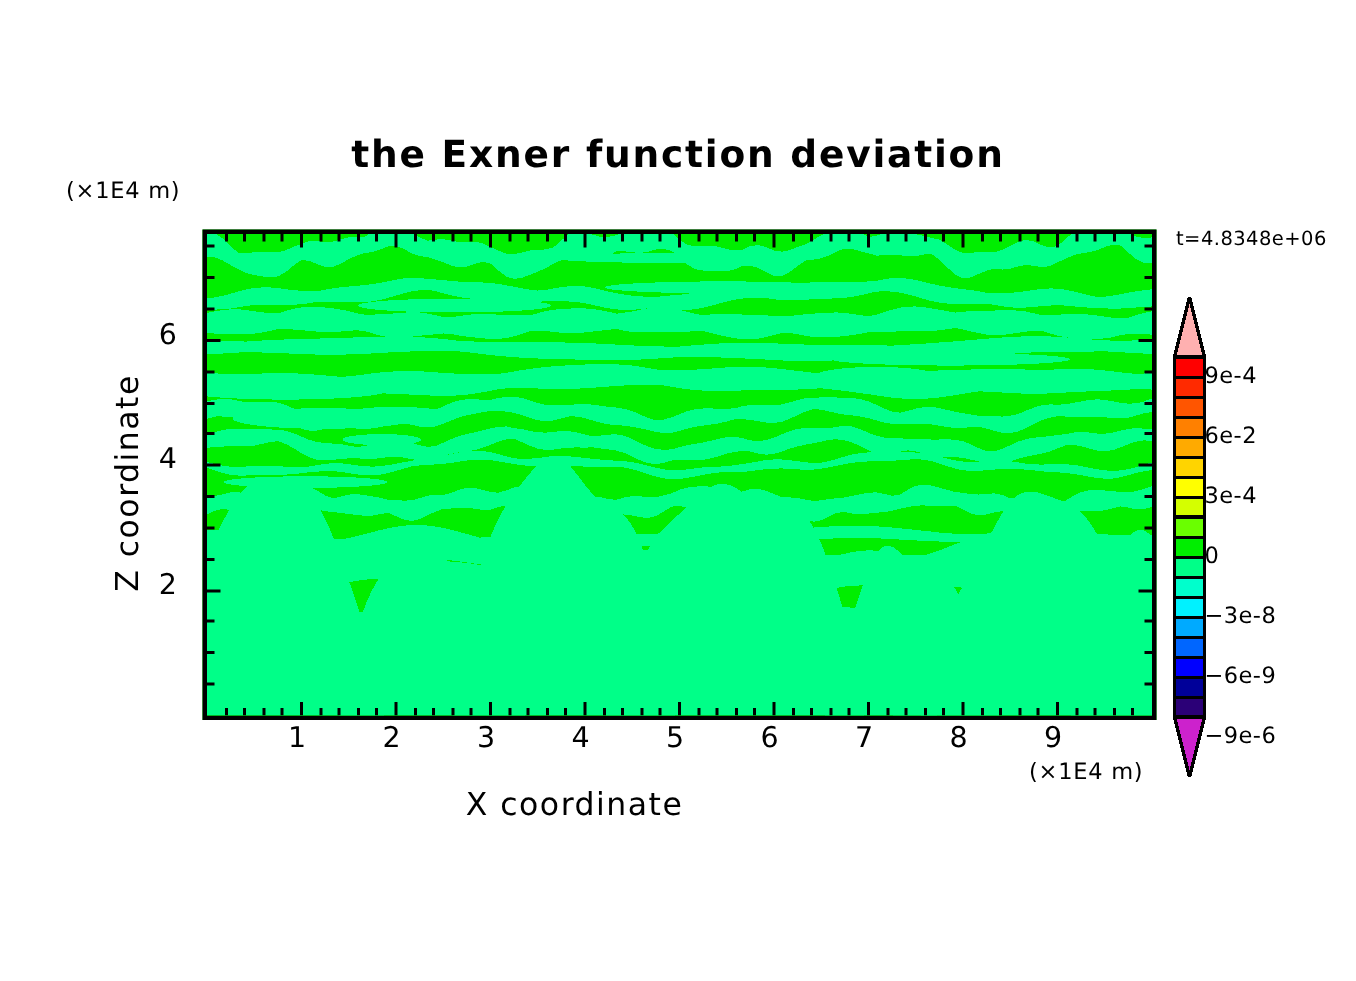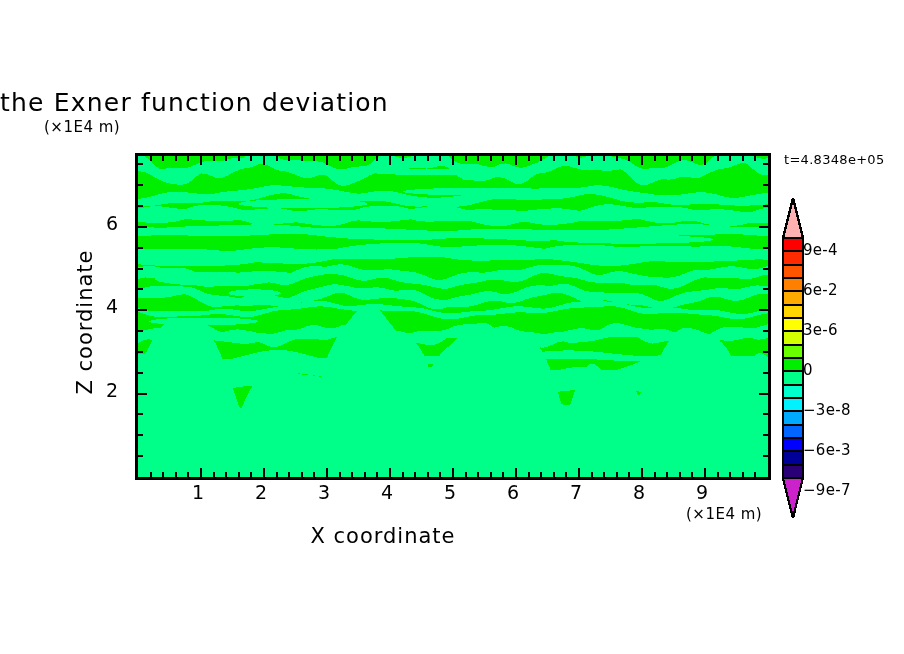--- a/index.html
+++ b/index.html
@@ -3,22 +3,22 @@
 <meta charset="utf-8">
 <style>
   html,body{margin:0;padding:0;background:#ffffff;}
   body{width:904px;height:654px;position:relative;overflow:hidden;
        font-family:"DejaVu Sans",sans-serif;color:#000;}
 
   .abs{position:absolute;}
 
   
   #title{
-    left:0;top:88px;width:904px;
-    font-size:25px;letter-spacing:1.2px;font-weight:400;
+    left:0;top:88px;width:904px;text-align:center;
+    font-size:25px;letter-spacing:1.2px;font-weight:700;
     font-family:"DejaVu Sans",sans-serif;
   }
 
   
   #zunit{left:44px;top:118px;font-size:15px;letter-spacing:0.5px;}
   #xunit{left:686px;top:505px;font-size:15px;letter-spacing:0.5px;}
 
   
   #xtitle{
     left:0;top:524px;width:766px;text-align:center;
@@ -71,21 +71,21 @@
 <body>
 
 <div class="abs" id="title">the Exner function deviation</div>
 
 <div class="abs" id="zunit">(×1E4 m)</div>
 <div class="abs" id="xunit">(×1E4 m)</div>
 
 <div class="abs" id="xtitle">X coordinate</div>
 <div class="abs" id="ytitle">Z coordinate</div>
 
-<div class="abs" id="tstamp">t=4.8348e+05</div>
+<div class="abs" id="tstamp">t=4.8348e+06</div>
 
 <div class="abs" id="plot">
   <div id="plotinner">
     <svg viewBox="0 0 630 321" preserveAspectRatio="none" shape-rendering="crispEdges">
       <rect x="0" y="0" width="630" height="321" fill="#00ee00"></rect>
       <g id="bands" fill="#00ff88">
           <path d="M0.0,-1.5 L5.3,-0.6 L10.5,3.1 L15.8,8.4 L21.0,12.5 L26.3,12.8 L31.5,12.1 L36.8,11.7 L42.0,12.1 L47.3,12.1 L52.5,10.8 L57.7,8.5 L63.0,6.5 L68.3,4.6 L73.5,4.8 L78.8,5.5 L84.0,5.0 L89.3,3.5 L94.5,2.2 L99.8,1.9 L105.0,1.8 L110.3,-1.2 L115.5,-5.0 L120.8,-8.2 L126.0,-8.8 L131.3,-6.2 L136.5,-1.8 L141.8,2.3 L147.0,4.5 L152.3,3.7 L157.5,3.5 L162.8,4.4 L168.0,5.4 L173.3,5.5 L178.5,5.2 L183.8,6.1 L189.0,8.8 L194.3,11.1 L199.5,13.1 L204.8,13.5 L210.0,12.3 L215.3,11.0 L220.5,10.5 L225.8,10.3 L231.0,8.9 L236.3,4.2 L241.5,-0.2 L246.8,-2.3 L252.0,-1.6 L257.3,0.5 L262.5,1.9 L267.8,1.9 L273.0,0.7 L278.3,-1.8 L283.5,-3.1 L288.8,-3.9 L294.0,-5.0 L299.3,-5.9 L304.5,-4.9 L309.8,-1.1 L315.0,4.2 L320.3,7.1 L325.5,8.2 L330.8,7.9 L336.0,7.7 L341.3,8.6 L346.5,10.1 L351.8,11.0 L357.0,10.6 L362.3,8.0 L367.5,7.4 L372.8,8.8 L378.0,11.0 L383.2,11.8 L388.5,10.7 L393.8,8.7 L399.0,6.9 L404.3,3.8 L409.5,0.9 L414.8,-2.4 L420.0,-5.4 L425.3,-6.5 L430.5,-4.7 L435.8,-0.9 L441.0,2.1 L446.3,1.2 L451.5,-1.0 L456.8,-2.7 L462.0,-2.7 L467.3,-1.4 L472.5,0.1 L477.8,1.2 L483.0,2.6 L488.3,3.8 L493.5,7.0 L498.8,10.6 L504.0,12.6 L509.3,12.7 L514.5,11.9 L519.8,11.9 L525.0,12.3 L530.3,10.5 L535.5,7.9 L540.8,5.1 L546.0,3.9 L551.3,5.0 L556.5,7.4 L561.8,9.0 L567.0,8.1 L572.3,3.3 L577.5,-1.0 L582.8,-3.6 L588.0,-4.7 L593.3,-5.4 L598.5,-6.0 L603.8,-5.5 L609.0,-3.1 L614.3,-0.9 L619.5,1.7 L624.8,2.8 L630.0,2.3 L630.0,19.2 L624.8,19.3 L619.5,16.9 L614.3,12.4 L609.0,7.7 L603.8,7.0 L598.5,8.7 L593.3,10.8 L588.0,12.2 L582.8,12.9 L577.5,14.2 L572.3,16.6 L567.0,18.8 L561.8,21.5 L556.5,22.1 L551.3,21.2 L546.0,20.7 L540.8,21.6 L535.5,23.1 L530.3,23.7 L525.0,23.1 L519.8,24.4 L514.5,26.6 L509.3,28.9 L504.0,29.5 L498.8,27.1 L493.5,22.3 L488.3,17.0 L483.0,13.4 L477.8,13.7 L472.5,14.8 L467.3,14.9 L462.0,14.2 L456.8,13.8 L451.5,14.2 L446.3,14.4 L441.0,12.9 L435.8,11.6 L430.5,10.0 L425.3,9.8 L420.0,11.5 L414.8,14.2 L409.5,16.2 L404.3,17.1 L399.0,17.7 L393.8,21.2 L388.5,25.4 L383.2,28.1 L378.0,27.9 L372.8,25.4 L367.5,22.6 L362.3,21.3 L357.0,21.4 L351.8,23.5 L346.5,24.8 L341.3,24.8 L336.0,24.5 L330.8,24.4 L325.5,23.5 L320.3,20.4 L315.0,15.0 L309.8,11.4 L304.5,9.8 L299.3,10.3 L294.0,11.8 L288.8,12.6 L283.5,12.2 L278.3,11.5 L273.0,11.6 L267.8,14.4 L262.5,16.6 L257.3,16.7 L252.0,15.2 L246.8,14.2 L241.5,15.1 L236.3,17.4 L231.0,19.7 L225.8,22.8 L220.5,25.1 L215.3,27.2 L210.0,29.2 L204.8,30.0 L199.5,28.4 L194.3,24.4 L189.0,19.7 L183.8,18.6 L178.5,19.9 L173.3,21.7 L168.0,22.3 L162.8,21.0 L157.5,18.8 L152.3,17.0 L147.0,15.3 L141.8,14.8 L136.5,12.9 L131.3,10.0 L126.0,8.0 L120.8,8.3 L115.5,10.3 L110.3,12.1 L105.0,12.6 L99.8,14.4 L94.5,16.8 L89.3,19.7 L84.0,21.9 L78.8,22.0 L73.5,20.1 L68.3,17.9 L63.0,17.4 L57.7,21.0 L52.5,25.4 L47.3,28.3 L42.0,28.9 L36.8,28.3 L31.5,27.4 L26.3,26.1 L21.0,23.4 L15.8,20.8 L10.5,17.7 L5.3,15.6 L0.0,15.4 Z"></path>
           <path d="M0.0,42.9 L5.3,42.3 L10.5,41.2 L15.8,39.8 L21.0,38.3 L26.3,36.9 L31.5,36.0 L36.8,35.6 L42.0,35.6 L47.3,36.1 L52.5,36.8 L57.7,37.4 L63.0,37.9 L68.3,38.1 L73.5,38.1 L78.8,37.1 L84.0,36.2 L89.3,35.5 L94.5,35.0 L99.8,34.5 L105.0,34.1 L110.3,33.4 L115.5,32.6 L120.8,31.5 L126.0,30.5 L131.3,29.6 L136.5,29.2 L141.8,29.3 L147.0,30.0 L152.3,30.3 L157.5,30.8 L162.8,31.3 L168.0,31.7 L173.3,32.0 L178.5,32.1 L183.8,32.3 L189.0,32.7 L194.3,33.3 L199.5,34.2 L204.8,35.2 L210.0,36.2 L215.3,37.1 L220.5,37.7 L225.8,37.3 L231.0,36.3 L236.3,35.4 L241.5,34.8 L246.8,34.6 L252.0,35.0 L257.3,35.9 L262.5,37.1 L267.8,38.4 L273.0,39.5 L278.3,40.4 L283.5,41.1 L288.8,41.5 L294.0,41.9 L299.3,41.9 L304.5,41.4 L309.8,40.9 L315.0,40.5 L320.3,39.9 L325.5,39.0 L330.8,37.8 L336.0,36.5 L341.3,35.2 L346.5,34.1 L351.8,33.5 L357.0,33.5 L362.3,33.9 L367.5,34.8 L372.8,35.4 L378.0,35.3 L383.2,34.9 L388.5,34.3 L393.8,33.5 L399.0,32.7 L404.3,32.1 L409.5,31.8 L414.8,31.7 L420.0,31.9 L425.3,32.0 L430.5,32.1 L435.8,31.9 L441.0,31.6 L446.3,31.3 L451.5,30.1 L456.8,29.4 L462.0,29.3 L467.3,29.8 L472.5,30.7 L477.8,31.9 L483.0,33.2 L488.3,34.4 L493.5,35.3 L498.8,36.1 L504.0,36.7 L509.3,37.4 L514.5,38.2 L519.8,39.2 L525.0,39.4 L530.3,39.4 L535.5,39.2 L540.8,38.8 L546.0,38.1 L551.3,37.3 L556.5,36.6 L561.8,36.3 L567.0,36.4 L572.3,37.1 L577.5,38.2 L582.8,39.6 L588.0,40.9 L593.3,41.9 L598.5,41.8 L603.8,41.1 L609.0,40.1 L614.3,39.1 L619.5,38.2 L624.8,37.4 L630.0,36.9 L630.0,48.3 L624.8,48.7 L619.5,49.0 L614.3,49.4 L609.0,49.7 L603.8,49.8 L598.5,49.6 L593.3,49.2 L588.0,49.1 L582.8,48.7 L577.5,48.2 L572.3,47.7 L567.0,47.5 L561.8,47.7 L556.5,48.1 L551.3,48.6 L546.0,49.0 L540.8,49.2 L535.5,48.9 L530.3,48.2 L525.0,47.3 L519.8,46.4 L514.5,46.4 L509.3,46.4 L504.0,46.6 L498.8,46.6 L493.5,46.4 L488.3,45.7 L483.0,44.7 L477.8,43.3 L472.5,41.7 L467.3,40.3 L462.0,39.1 L456.8,38.4 L451.5,38.2 L446.3,38.4 L441.0,39.6 L435.8,40.8 L430.5,41.8 L425.3,42.5 L420.0,42.8 L414.8,43.1 L409.5,43.2 L404.3,43.5 L399.0,43.8 L393.8,44.1 L388.5,44.2 L383.2,44.1 L378.0,43.5 L372.8,42.7 L367.5,42.5 L362.3,42.7 L357.0,43.0 L351.8,43.8 L346.5,45.0 L341.3,46.4 L336.0,47.9 L330.8,49.2 L325.5,50.1 L320.3,50.6 L315.0,50.6 L309.8,50.2 L304.5,49.8 L299.3,49.3 L294.0,49.5 L288.8,50.1 L283.5,50.5 L278.3,50.6 L273.0,50.3 L267.8,49.6 L262.5,48.5 L257.3,47.3 L252.0,46.2 L246.8,45.4 L241.5,45.0 L236.3,44.9 L231.0,44.9 L225.8,44.9 L220.5,45.1 L215.3,45.5 L210.0,45.5 L204.8,45.3 L199.5,44.9 L194.3,44.4 L189.0,44.1 L183.8,43.8 L178.5,43.4 L173.3,42.8 L168.0,42.0 L162.8,40.9 L157.5,39.5 L152.3,38.1 L147.0,37.2 L141.8,37.5 L136.5,38.3 L131.3,39.5 L126.0,41.0 L120.8,42.6 L115.5,43.9 L110.3,44.9 L105.0,45.4 L99.8,45.5 L94.5,45.4 L89.3,45.2 L84.0,45.1 L78.8,45.1 L73.5,45.2 L68.3,46.1 L63.0,46.8 L57.7,47.2 L52.5,47.3 L47.3,47.1 L42.0,47.0 L36.8,47.0 L31.5,47.3 L26.3,48.0 L21.0,48.8 L15.8,49.7 L10.5,50.2 L5.3,50.4 L0.0,50.1 Z"></path>
           <path d="M0.0,52.6 L5.3,51.6 L10.5,50.7 L15.8,50.2 L21.0,50.2 L26.3,50.7 L31.5,51.5 L36.8,52.2 L42.0,52.8 L47.3,52.9 L52.5,51.3 L57.7,49.9 L63.0,48.9 L68.3,48.5 L73.5,48.6 L78.8,49.0 L84.0,49.6 L89.3,50.4 L94.5,51.4 L99.8,52.8 L105.0,53.8 L110.3,53.7 L115.5,53.6 L120.8,53.3 L126.0,52.8 L131.3,52.4 L136.5,52.1 L141.8,52.3 L147.0,53.0 L152.3,54.1 L157.5,55.4 L162.8,55.5 L168.0,54.7 L173.3,53.9 L178.5,53.4 L183.8,53.2 L189.0,53.4 L194.3,53.8 L199.5,54.1 L204.8,54.3 L210.0,54.2 L215.3,54.2 L220.5,52.8 L225.8,51.4 L231.0,50.5 L236.3,49.9 L241.5,49.7 L246.8,49.5 L252.0,49.6 L257.3,50.0 L262.5,50.8 L267.8,51.9 L273.0,53.1 L278.3,52.4 L283.5,51.6 L288.8,50.5 L294.0,49.5 L299.3,48.9 L304.5,48.8 L309.8,49.4 L315.0,50.5 L320.3,51.9 L325.5,53.3 L330.8,54.1 L336.0,53.6 L341.3,53.2 L346.5,53.2 L351.8,53.4 L357.0,53.7 L362.3,54.0 L367.5,54.2 L372.8,54.3 L378.0,54.5 L383.2,54.9 L388.5,54.8 L393.8,54.0 L399.0,53.5 L404.3,53.1 L409.5,52.7 L414.8,52.4 L420.0,52.3 L425.3,52.6 L430.5,53.3 L435.8,54.1 L441.0,54.8 L446.3,53.8 L451.5,52.1 L456.8,50.4 L462.0,49.1 L467.3,48.4 L472.5,48.3 L477.8,48.8 L483.0,49.6 L488.3,50.5 L493.5,51.4 L498.8,52.4 L504.0,51.8 L509.3,51.4 L514.5,51.2 L519.8,51.1 L525.0,51.0 L530.3,50.9 L535.5,50.8 L540.8,51.1 L546.0,51.7 L551.3,52.9 L556.5,54.1 L561.8,54.0 L567.0,53.8 L572.3,53.5 L577.5,53.3 L582.8,53.3 L588.0,53.7 L593.3,54.3 L598.5,55.1 L603.8,55.8 L609.0,56.3 L614.3,55.7 L619.5,54.0 L624.8,52.5 L630.0,51.6 L630.0,67.1 L624.8,66.8 L619.5,66.7 L614.3,66.7 L609.0,67.5 L603.8,68.8 L598.5,69.6 L593.3,69.9 L588.0,70.0 L582.8,69.8 L577.5,69.4 L572.3,68.8 L567.0,67.7 L561.8,66.3 L556.5,64.6 L551.3,64.6 L546.0,65.1 L540.8,65.8 L535.5,66.7 L530.3,67.3 L525.0,67.5 L519.8,67.1 L514.5,66.1 L509.3,65.0 L504.0,63.7 L498.8,62.7 L493.5,63.5 L488.3,64.2 L483.0,64.6 L477.8,64.8 L472.5,64.8 L467.3,64.8 L462.0,64.9 L456.8,65.1 L451.5,65.4 L446.3,65.3 L441.0,65.4 L435.8,66.5 L430.5,67.3 L425.3,68.0 L420.0,68.5 L414.8,68.9 L409.5,68.9 L404.3,68.6 L399.0,67.9 L393.8,66.9 L388.5,65.9 L383.2,66.0 L378.0,67.3 L372.8,68.7 L367.5,69.8 L362.3,70.3 L357.0,70.2 L351.8,69.5 L346.5,68.5 L341.3,67.3 L336.0,66.0 L330.8,64.8 L325.5,64.8 L320.3,65.1 L315.0,65.2 L309.8,65.2 L304.5,65.2 L299.3,65.4 L294.0,65.6 L288.8,65.6 L283.5,65.3 L278.3,64.5 L273.0,63.3 L267.8,63.8 L262.5,64.4 L257.3,65.0 L252.0,65.6 L246.8,66.0 L241.5,66.1 L236.3,65.8 L231.0,65.3 L225.8,64.7 L220.5,64.4 L215.3,64.7 L210.0,66.6 L204.8,68.2 L199.5,69.4 L194.3,69.9 L189.0,69.9 L183.8,69.6 L178.5,69.0 L173.3,68.4 L168.0,67.7 L162.8,66.7 L157.5,66.3 L152.3,66.9 L147.0,67.3 L141.8,67.8 L136.5,68.4 L131.3,68.9 L126.0,69.0 L120.8,68.7 L115.5,67.8 L110.3,66.3 L105.0,64.6 L99.8,64.2 L94.5,64.5 L89.3,65.0 L84.0,65.3 L78.8,65.4 L73.5,65.1 L68.3,64.6 L63.0,64.1 L57.7,63.7 L52.5,63.4 L47.3,63.3 L42.0,64.6 L36.8,65.7 L31.5,66.4 L26.3,66.7 L21.0,66.7 L15.8,66.7 L10.5,66.6 L5.3,66.4 L0.0,66.0 Z"></path>
           <path d="M0.0,71.1 L5.3,71.2 L10.5,71.4 L15.8,71.5 L21.0,71.6 L26.3,71.7 L31.5,71.3 L36.8,71.0 L42.0,70.7 L47.3,70.5 L52.5,70.3 L57.7,70.1 L63.0,70.0 L68.3,69.8 L73.5,69.7 L78.8,69.6 L84.0,69.4 L89.3,69.3 L94.5,69.1 L99.8,68.9 L105.0,68.7 L110.3,68.6 L115.5,68.4 L120.8,68.3 L126.0,68.3 L131.3,68.4 L136.5,68.5 L141.8,68.8 L147.0,69.1 L152.3,69.5 L157.5,70.0 L162.8,70.6 L168.0,71.2 L173.3,71.5 L178.5,71.7 L183.8,71.8 L189.0,72.0 L194.3,72.1 L199.5,72.2 L204.8,72.2 L210.0,72.2 L215.3,72.2 L220.5,72.2 L225.8,72.2 L231.0,72.3 L236.3,72.3 L241.5,72.4 L246.8,72.5 L252.0,72.7 L257.3,72.9 L262.5,73.2 L267.8,73.5 L273.0,73.7 L278.3,74.0 L283.5,74.3 L288.8,74.5 L294.0,74.7 L299.3,74.9 L304.5,75.0 L309.8,75.1 L315.0,75.0 L320.3,74.5 L325.5,74.1 L330.8,73.7 L336.0,73.3 L341.3,73.0 L346.5,72.7 L351.8,72.5 L357.0,72.5 L362.3,72.5 L367.5,72.5 L372.8,72.7 L378.0,72.9 L383.2,73.1 L388.5,73.3 L393.8,73.5 L399.0,73.7 L404.3,73.8 L409.5,73.9 L414.8,74.0 L420.0,74.1 L425.3,74.1 L430.5,74.2 L435.8,74.2 L441.0,74.2 L446.3,74.3 L451.5,74.3 L456.8,74.4 L462.0,74.1 L467.3,73.8 L472.5,73.4 L477.8,73.1 L483.0,72.7 L488.3,72.3 L493.5,72.0 L498.8,71.5 L504.0,71.1 L509.3,70.7 L514.5,70.2 L519.8,69.8 L525.0,69.4 L530.3,69.0 L535.5,68.7 L540.8,68.4 L546.0,68.2 L551.3,68.2 L556.5,68.2 L561.8,68.3 L567.0,68.6 L572.3,68.9 L577.5,69.3 L582.8,69.7 L588.0,70.2 L593.3,70.6 L598.5,71.1 L603.8,71.3 L609.0,71.2 L614.3,71.1 L619.5,70.9 L624.8,70.7 L630.0,70.5 L630.0,79.9 L624.8,79.7 L619.5,79.5 L614.3,79.2 L609.0,78.8 L603.8,78.4 L598.5,78.3 L593.3,78.3 L588.0,78.4 L582.8,78.3 L577.5,78.4 L572.3,78.4 L567.0,78.4 L561.8,78.6 L556.5,78.7 L551.3,78.9 L546.0,79.2 L540.8,79.5 L535.5,79.9 L530.3,80.2 L525.0,80.6 L519.8,80.9 L514.5,81.2 L509.3,81.5 L504.0,81.7 L498.8,81.8 L493.5,81.9 L488.3,81.9 L483.0,81.9 L477.8,81.8 L472.5,81.7 L467.3,81.6 L462.0,81.5 L456.8,81.4 L451.5,81.8 L446.3,82.3 L441.0,82.7 L435.8,83.1 L430.5,83.5 L425.3,83.9 L420.0,84.2 L414.8,84.4 L409.5,84.6 L404.3,84.7 L399.0,84.7 L393.8,84.6 L388.5,84.5 L383.2,84.3 L378.0,84.0 L372.8,83.7 L367.5,83.4 L362.3,83.2 L357.0,82.9 L351.8,82.7 L346.5,82.5 L341.3,82.3 L336.0,82.2 L330.8,82.1 L325.5,82.1 L320.3,82.1 L315.0,82.0 L309.8,82.4 L304.5,82.8 L299.3,83.1 L294.0,83.5 L288.8,83.7 L283.5,83.9 L278.3,84.0 L273.0,84.0 L267.8,84.0 L262.5,84.0 L257.3,83.9 L252.0,83.8 L246.8,83.7 L241.5,83.6 L236.3,83.5 L231.0,83.4 L225.8,83.2 L220.5,83.0 L215.3,82.8 L210.0,82.5 L204.8,82.1 L199.5,81.7 L194.3,81.2 L189.0,80.7 L183.8,80.1 L178.5,79.4 L173.3,78.8 L168.0,78.3 L162.8,78.2 L157.5,78.1 L152.3,78.0 L147.0,78.1 L141.8,78.1 L136.5,78.3 L131.3,78.5 L126.0,78.8 L120.8,79.0 L115.5,79.3 L110.3,79.6 L105.0,79.9 L99.8,80.1 L94.5,80.3 L89.3,80.4 L84.0,80.5 L78.8,80.4 L73.5,80.4 L68.3,80.2 L63.0,80.0 L57.7,79.8 L52.5,79.6 L47.3,79.4 L42.0,79.2 L36.8,79.0 L31.5,78.8 L26.3,78.7 L21.0,79.0 L15.8,79.3 L10.5,79.7 L5.3,80.0 L0.0,80.3 Z"></path>
@@ -299,18 +299,18 @@
       <rect x="1" y="228.66666666666669" width="20" height="13.333333333333334" fill="#0066ff" stroke="#000" stroke-width="2"></rect>
       <rect x="1" y="242" width="20" height="13.333333333333334" fill="#0000ff" stroke="#000" stroke-width="2"></rect>
       <rect x="1" y="255.33333333333334" width="20" height="13.333333333333334" fill="#000099" stroke="#000" stroke-width="2"></rect>
       <rect x="1" y="268.6666666666667" width="20" height="13.333333333333334" fill="#2b0077" stroke="#000" stroke-width="2"></rect>
       <path d="M1,282 L21,282 L11,322 Z" fill="#cc22cc" stroke="#000" stroke-width="2.2" stroke-linejoin="miter"></path>
     </svg>
 </div>
 <div id="cblabels">
     <div class="cblab abs" style="top: 251.333px;">9e-4</div>
     <div class="cblab abs" style="top: 291.333px;">6e-2</div>
-    <div class="cblab abs" style="top: 331.333px;">3e-6</div>
+    <div class="cblab abs" style="top: 331.333px;">3e-4</div>
     <div class="cblab abs" style="top: 371.333px;">0</div>
     <div class="cblab abs" style="top: 411.333px;">−3e-8</div>
-    <div class="cblab abs" style="top: 451.333px;">−6e-3</div>
-    <div class="cblab abs" style="top: 491.333px;">−9e-7</div>
+    <div class="cblab abs" style="top: 451.333px;">−6e-9</div>
+    <div class="cblab abs" style="top: 491.333px;">−9e-6</div>
   </div>
 
 </body></html>

